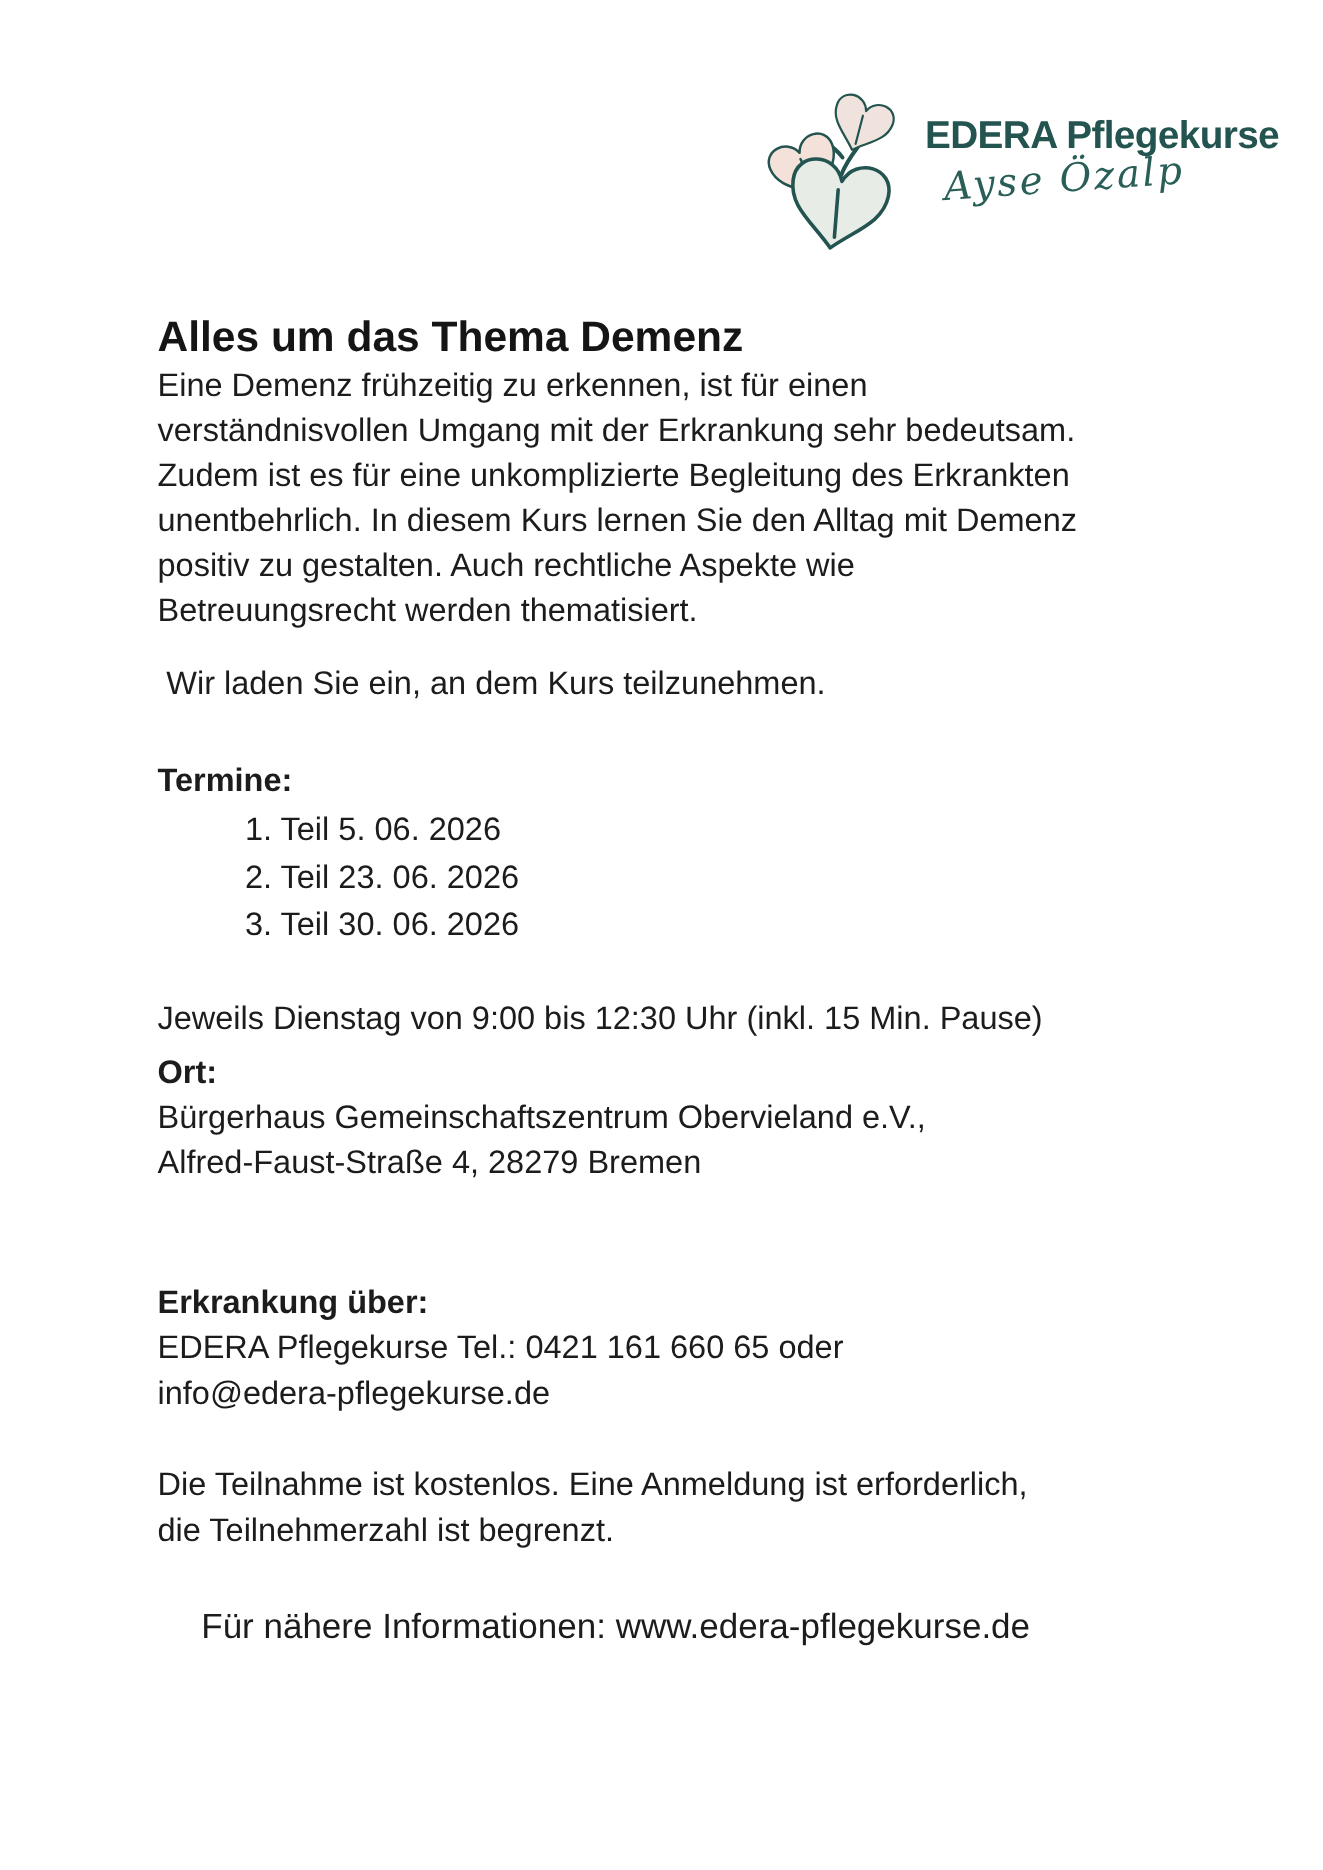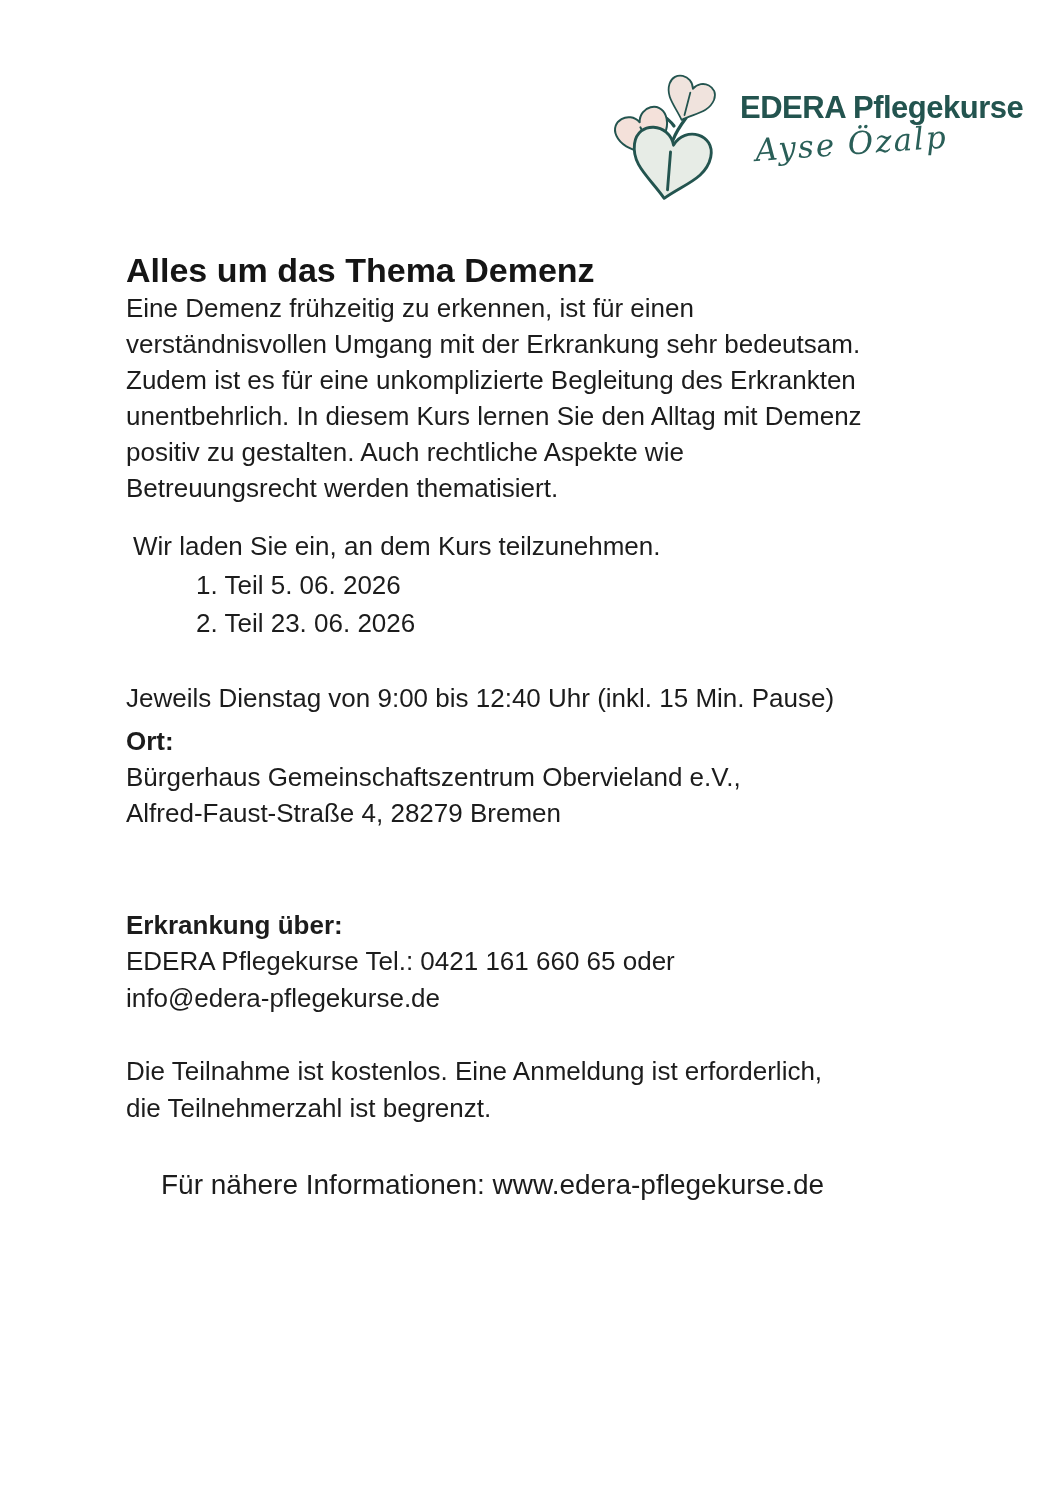--- a/index.html
+++ b/index.html
@@ -155,26 +155,28 @@
 
     <div class="intro multiline">Eine Demenz frühzeitig zu erkennen, ist für einen
 verständnisvollen Umgang mit der Erkrankung sehr bedeutsam.
 Zudem ist es für eine unkomplizierte Begleitung des Erkrankten
 unentbehrlich. In diesem Kurs lernen Sie den Alltag mit Demenz
 positiv zu gestalten. Auch rechtliche Aspekte wie
 Betreuungsrecht werden thematisiert.</div>
 
     <div class="invite">Wir laden Sie ein, an dem Kurs teilzunehmen.</div>
 
+    <div class="section-label termine-label">Termine:</div>
     <div class="termine-list">
       <div>1. Teil 5. 06. 2026</div>
       <div>2. Teil 23. 06. 2026</div>
+      <div>3. Teil 30. 06. 2026</div>
     </div>
 
-    <div class="schedule">Jeweils Dienstag von 9:00 bis 12:40 Uhr (inkl. 15 Min. Pause)</div>
+    <div class="schedule">Jeweils Dienstag von 9:00 bis 12:30 Uhr (inkl. 15 Min. Pause)</div>
 
     <div class="section-label ort-label">Ort:</div>
     <div class="ort-text multiline">Bürgerhaus Gemeinschaftszentrum Obervieland e.V.,
 Alfred-Faust-Straße 4, 28279 Bremen</div>
 
     <div class="section-label anmeldung-label">Erkrankung über:</div>
     <div class="anmeldung-text multiline">EDERA Pflegekurse Tel.: 0421 161 660 65 oder
 info@edera-pflegekurse.de</div>
 
     <div class="note multiline">Die Teilnahme ist kostenlos. Eine Anmeldung ist erforderlich,

